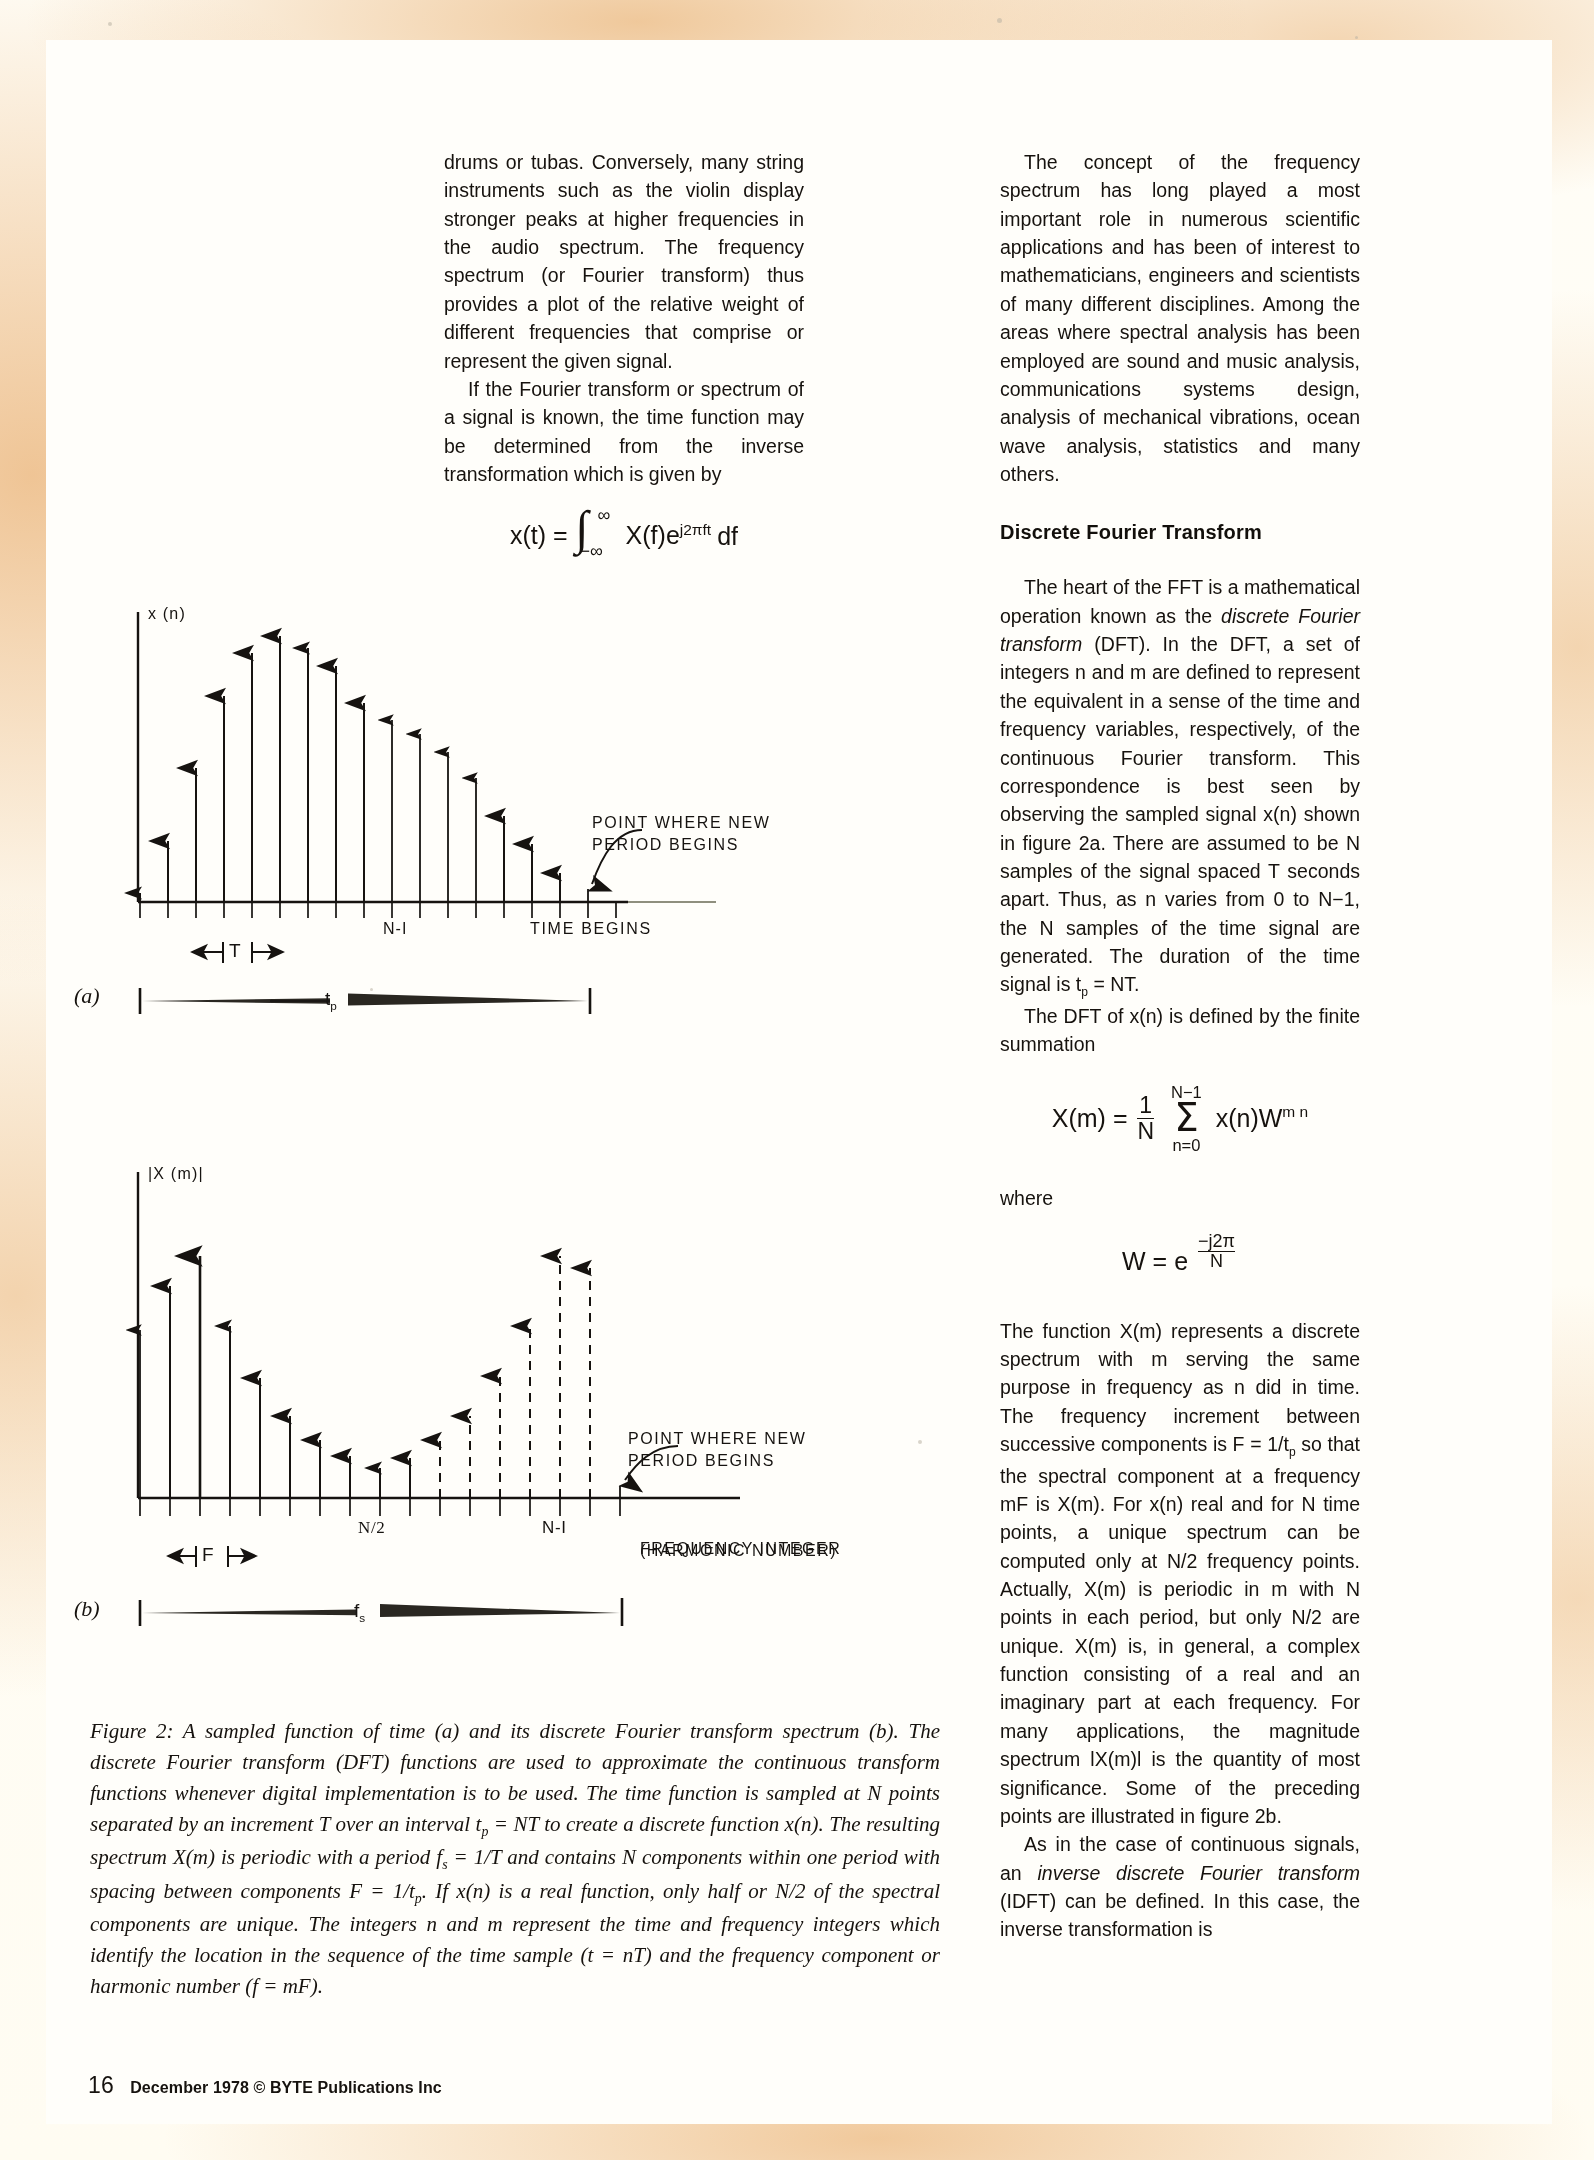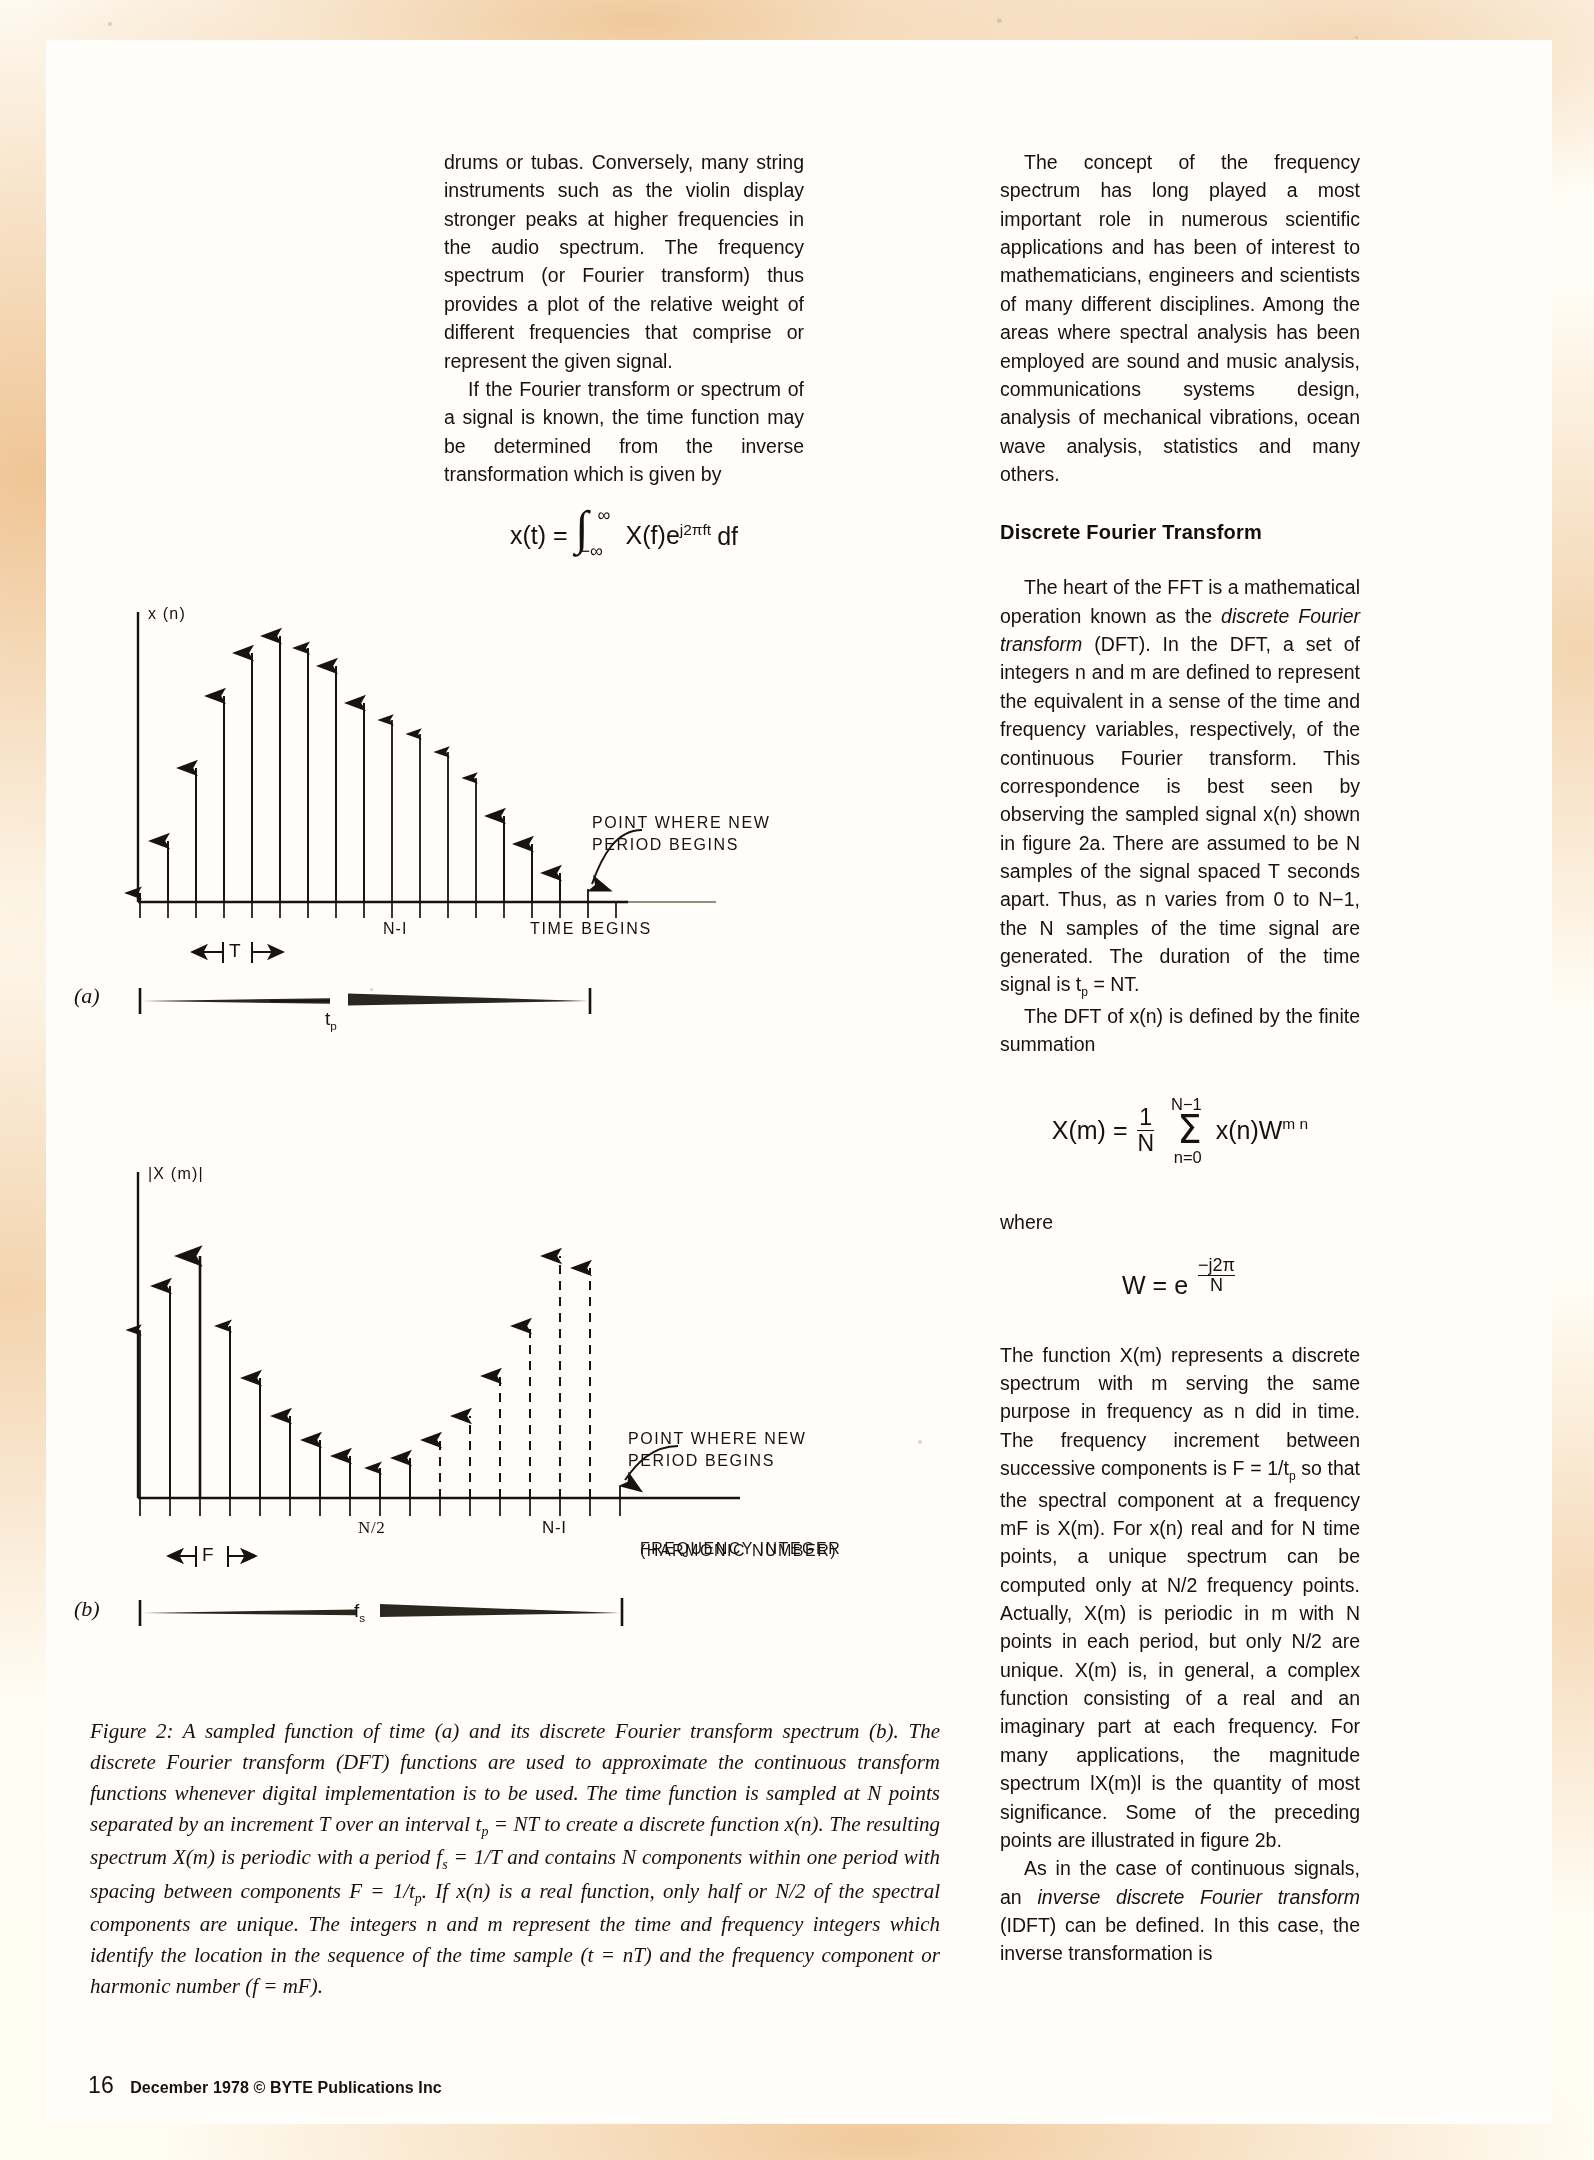--- a/index.html
+++ b/index.html
@@ -69,22 +69,22 @@
   .sup{font-size:.62em;vertical-align:super;}
   .sub{font-size:.62em;vertical-align:sub;}
   .frac{
     display:inline-block;vertical-align:middle;
     text-align:center;font-size:.92em;line-height:1.08;
     margin:0 3px;position:relative;top:-1px;
   }
   .frac .num{display:block;}
   .frac .den{display:block;border-top:1.6px solid #16120e;}
   .sigma-grp{
-    display:inline-block;vertical-align:middle;text-align:right;
-    line-height:1;margin:12px 7px;position:relative;top:-1px;
+    display:inline-block;vertical-align:middle;text-align:center;
+    line-height:1;margin:0 7px;position:relative;top:-1px;
   }
   .sigma-grp .lim{font-size:.66em;display:block;}
   .sigma-grp .sig{font-size:1.55em;display:block;line-height:.95;font-family:"DejaVu Sans",sans-serif;}
 
   
   .figwrap{position:absolute;}
   .figlabel{
     position:absolute;font-style:italic;font-size:22px;color:#16120e;
     font-family:"Liberation Serif", serif;
   }
@@ -254,21 +254,21 @@
     </g>
   </svg>
 
   <span class="figlabel" style="left:-6px;top:375px;">(a)</span>
   <span style="position:absolute;left:68px;top:-3px;font-size:16px;letter-spacing:1.2px;color:#161310;">x (n)</span>
   <span style="position:absolute;left:450px;top:312px;font-size:16px;letter-spacing:1.7px;color:#161310;">TIME BEGINS</span>
   <span style="position:absolute;left:303px;top:312px;font-size:16px;letter-spacing:1px;color:#161310;">N-I</span>
   <span style="position:absolute;left:512px;top:206px;font-size:16px;letter-spacing:1.6px;color:#161310;">POINT WHERE NEW</span>
   <span style="position:absolute;left:512px;top:228px;font-size:16px;letter-spacing:1.6px;color:#161310;">PERIOD BEGINS</span>
   <span style="position:absolute;left:149px;top:332px;font-size:19px;color:#161310;">T</span>
-  <span style="position:absolute;left:245px;top:380px;font-size:19px;color:#161310;margin-top:20px;"><span>t</span><span class="sub">p</span></span>
+  <span style="position:absolute;left:245px;top:380px;font-size:19px;color:#161310;"><span>t</span><span class="sub">p</span></span>
 </div>
 
 <div class="figwrap" style="left:80px;top:1168px;width:880px;height:500px;">
   <svg width="880" height="500" viewBox="0 0 880 500">
     <defs>
       <marker id="bhA" markerWidth="9" markerHeight="11" refX="4.3" refY="10" orient="auto">
         <path d="M4.3,0 L8.4,11 L4.3,8.6 L0.2,11 Z" fill="#161310"></path>
       </marker>
       <marker id="bhSmall" markerWidth="7" markerHeight="9" refX="3.4" refY="8" orient="auto">
         <path d="M3.4,0 L6.6,9 L3.4,7 L0.2,9 Z" fill="#161310"></path>

